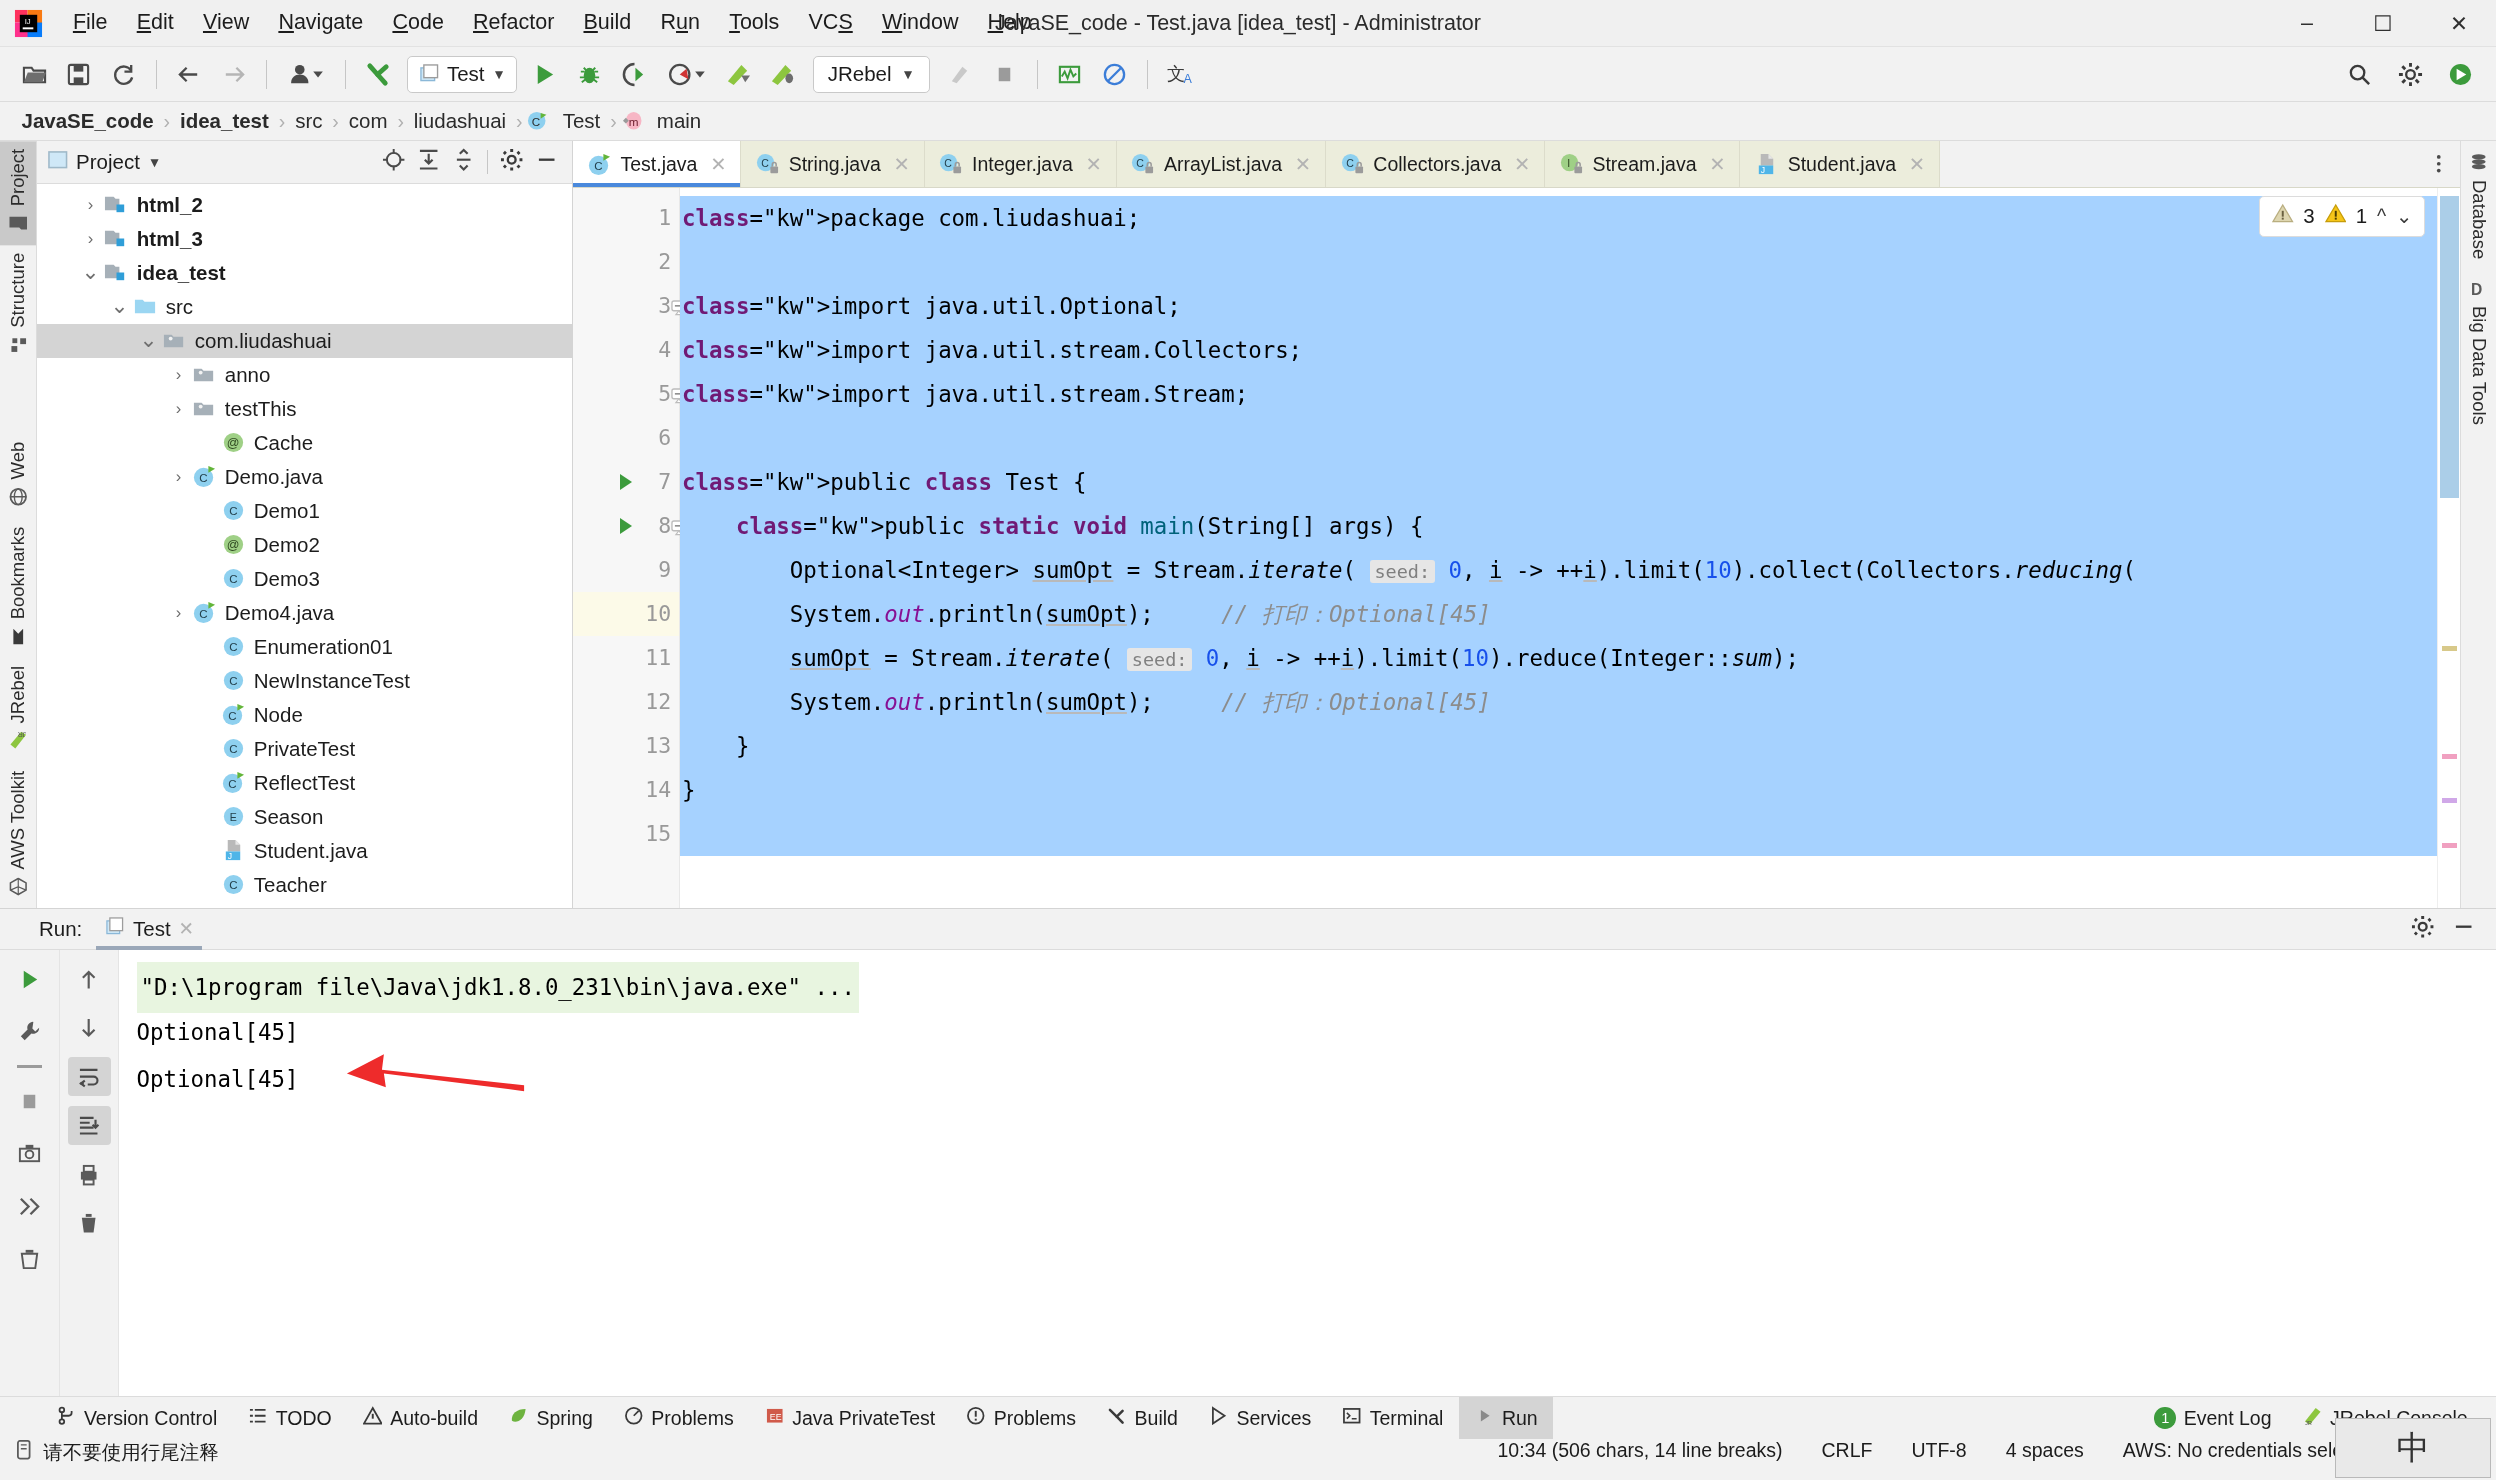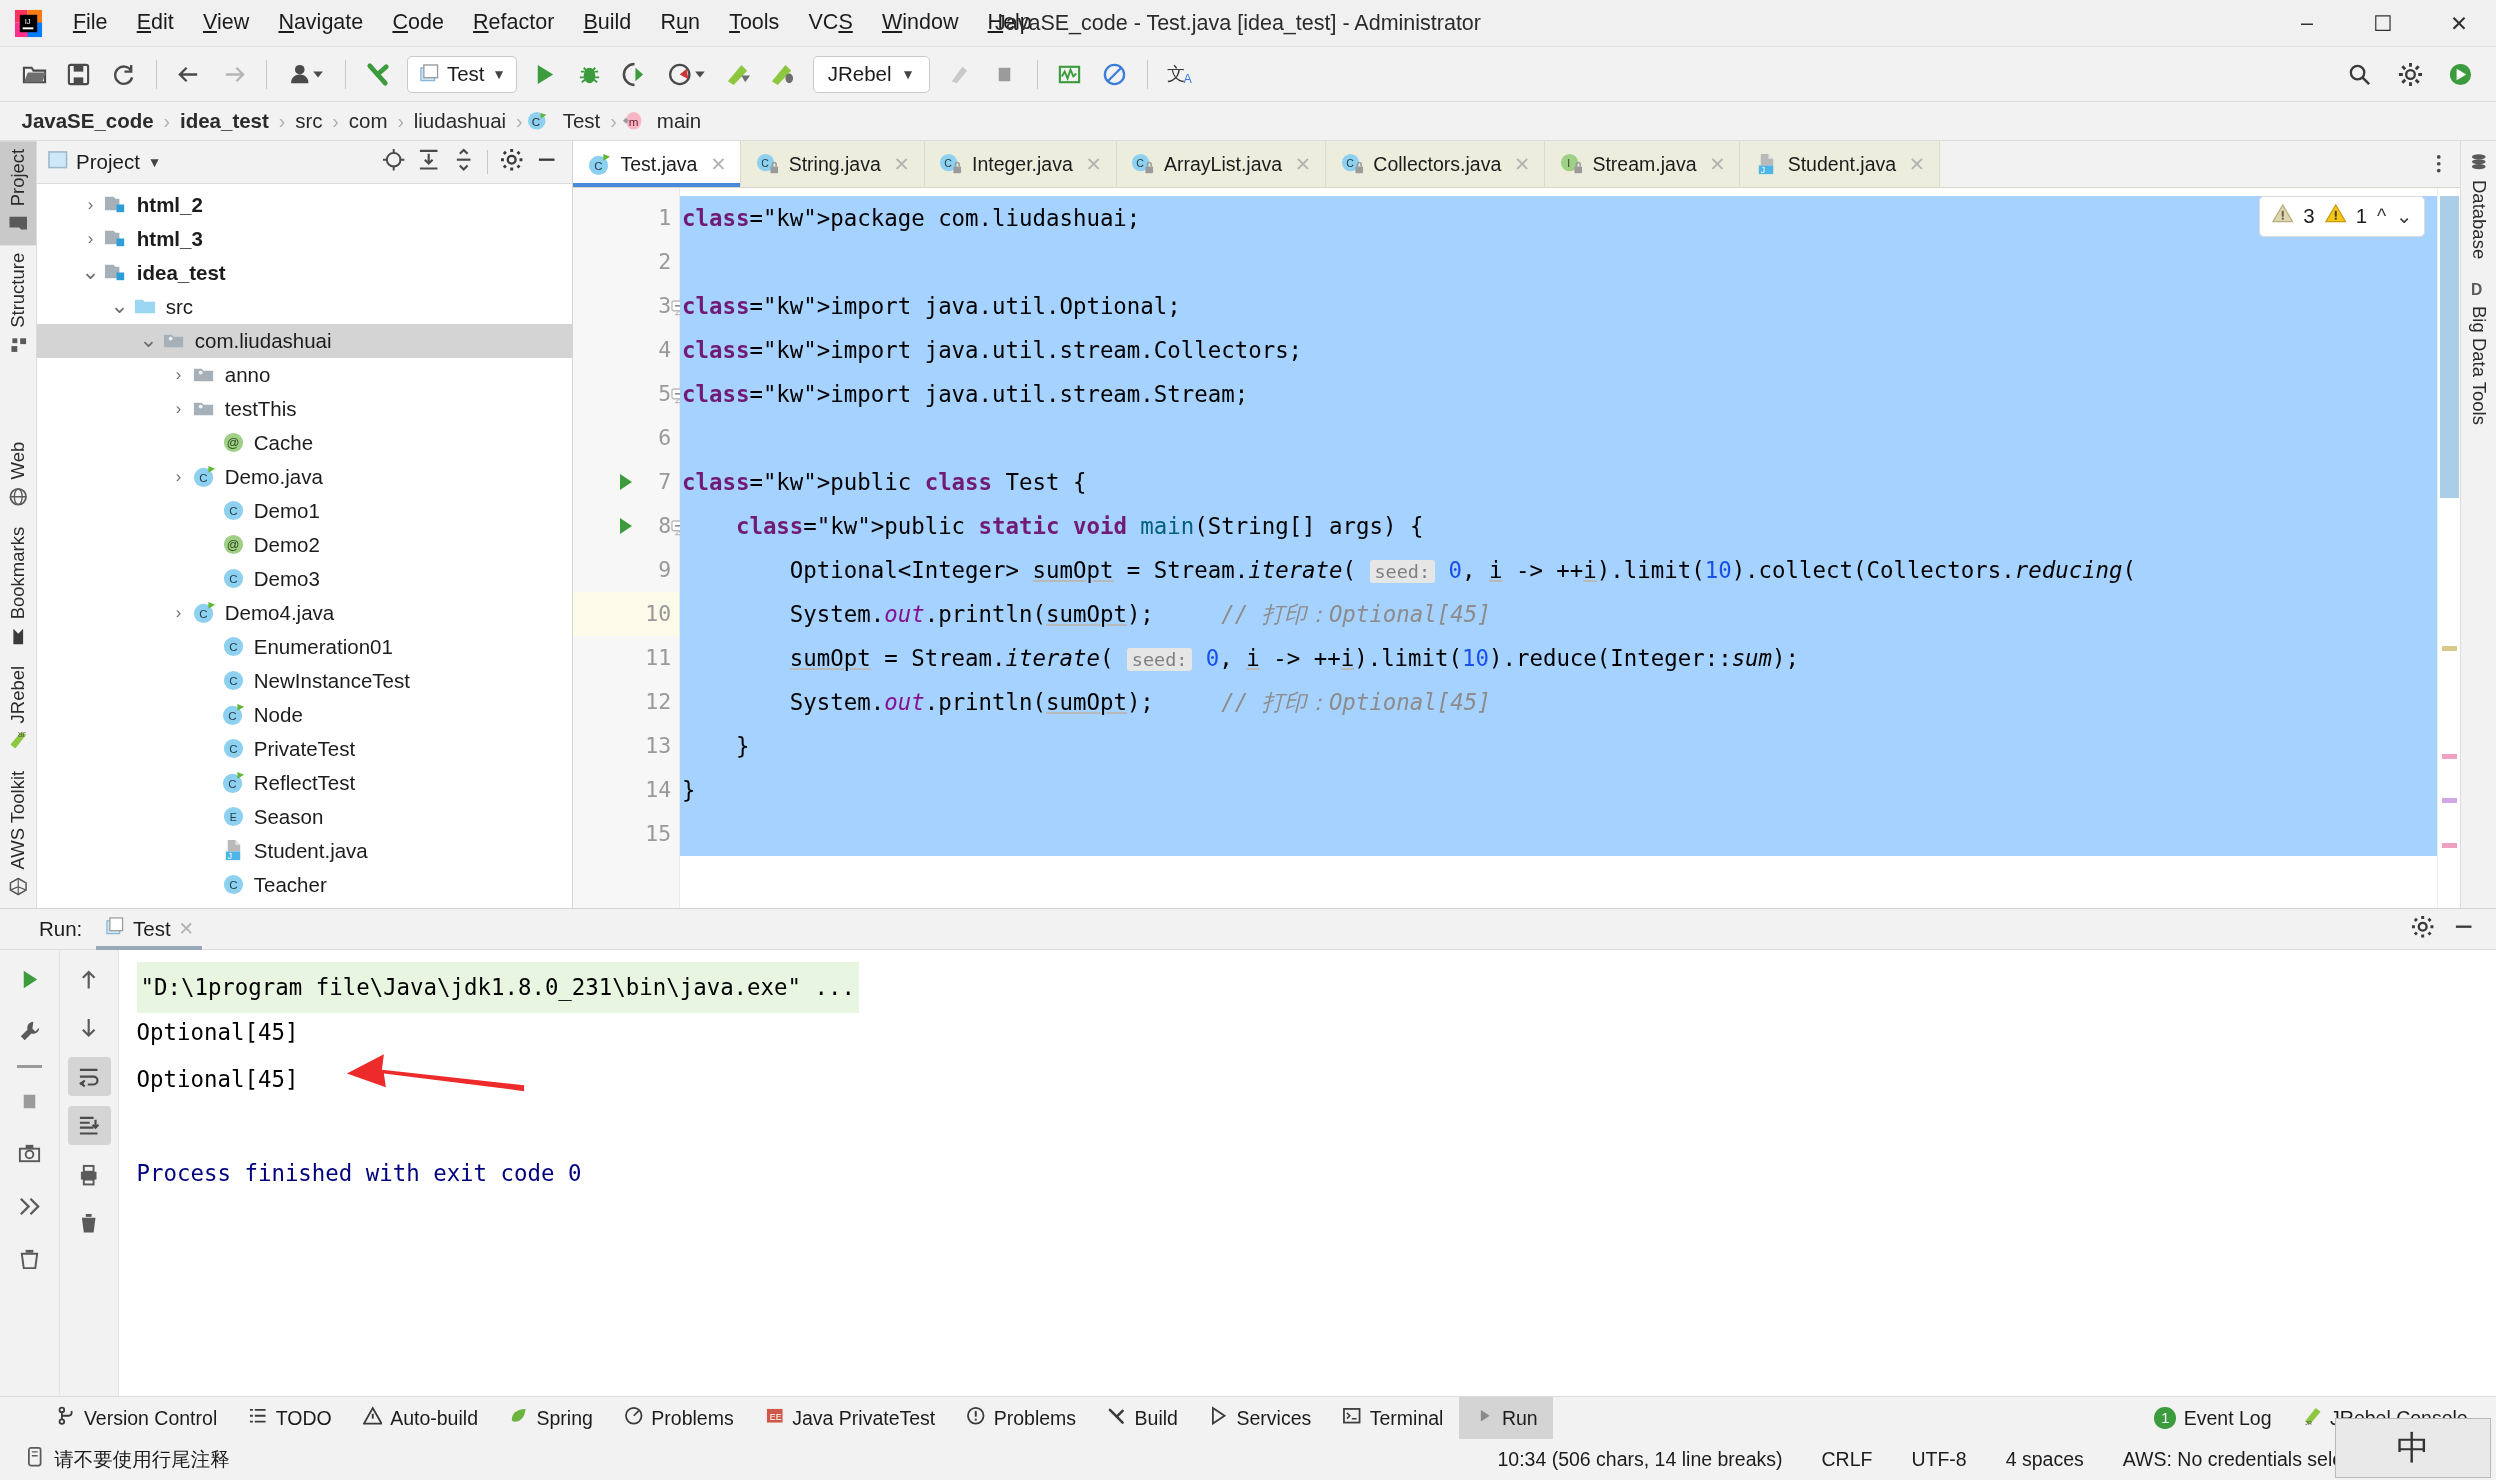--- a/index.html
+++ b/index.html
@@ -177,21 +177,21 @@
 
   
   .statusbar-row1 {
     height: 43px; background:#f2f2f2; display:flex; align-items:center; flex:none;
     border-top:1px solid #dcdcdc; padding-left: 41px; gap: 0px;
   }
   .sb-item { display:flex; align-items:center; gap: 7.8px; font-size: 19.5px; color:#1c1c1c; padding: 0 15.6px; height:43px;}
   .sb-item.on { background:#d4d4d4; }
   .sb-right { margin-left:auto; display:flex; align-items:center; gap: 0; padding-right: 13.7px;}
   .statusbar-row2 {
-    height: 41px; background:#f2f2f2; display:flex; align-items:center; flex:none; padding-left: 25px;
+    height: 41px; background:#f2f2f2; display:flex; align-items:flex-start; flex:none; padding-left: 14px;
     font-size: 19.5px; color:#1c1c1c; gap: 9.8px; position:relative;
   }
   .sb2-right { position:absolute; right: 117px; display:flex; gap: 39px; font-size:19.5px; color:#1c1c1c;}
   .badge-green {
     width: 21.5px; height:21.5px; border-radius:50%; background:#3c9b3c; color:#fff; font-size:14.6px;
     display:flex; align-items:center; justify-content:center;
   }
   .ime-box {
     position:absolute; right: 5.9px; bottom: 2px; width: 156px; height: 60px; background:#e9e9e9;
     border:1px solid #b9b9b9; display:flex; align-items:center; justify-content:center;
@@ -1073,21 +1073,20 @@
               <path d="M5 6h14l-2 15H7z" fill="#5a5a5a"></path>
               <rect x="9" y="2" width="6" height="3" fill="#5a5a5a"></rect>
             </svg>
         </div>
       </div>
       <div class="console">
         <div class="cout"><span class="cmdline">"D:\1program file\Java\jdk1.8.0_231\bin\java.exe" ...</span></div>
         <div class="cout">Optional[45]</div>
         <div class="cout">Optional[45]</div>
         <div class="cout">&nbsp;</div>
-        <div class="cexit">Process finished with exit code 0</div>
 
         <svg class="red-arrow" style="left:224px;top:98px" width="185" height="59" viewBox="0 0 190 60">
           <path d="M186 38 L40 22 L42 6 L4 26 L44 40 L42 26 L186 44 Z" fill="#ee2b2b"></path>
         </svg>
       </div>
     </div>
   </div>
 
   <div class="statusbar-row1">
     <div class="sb-item">

